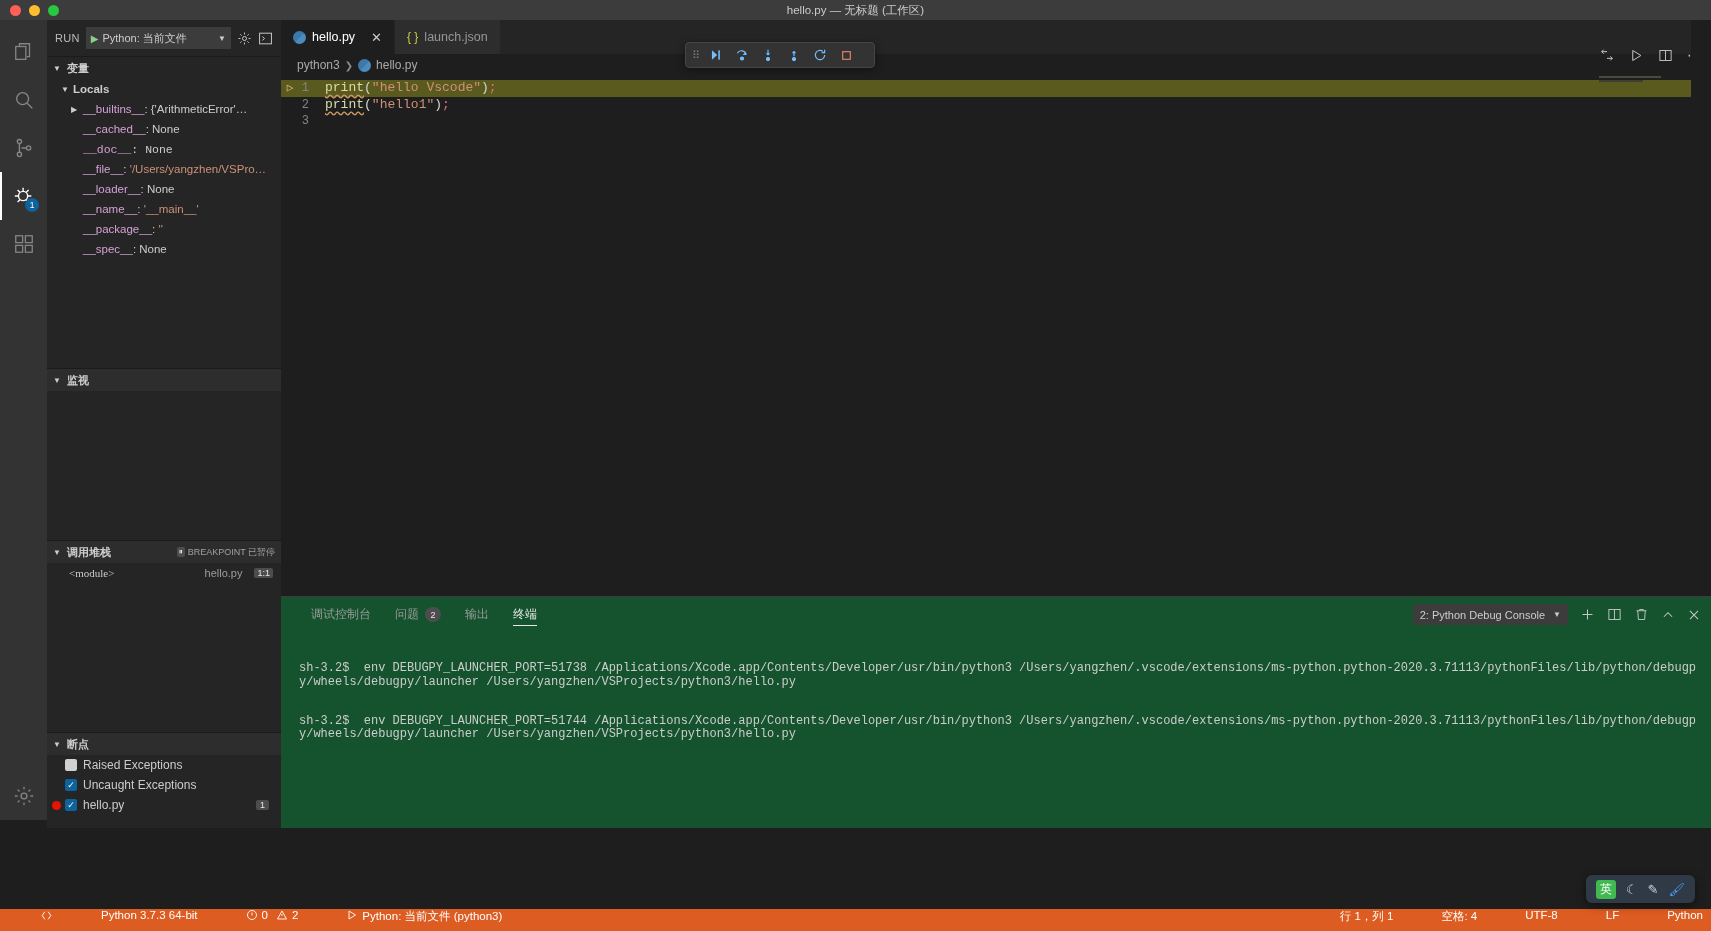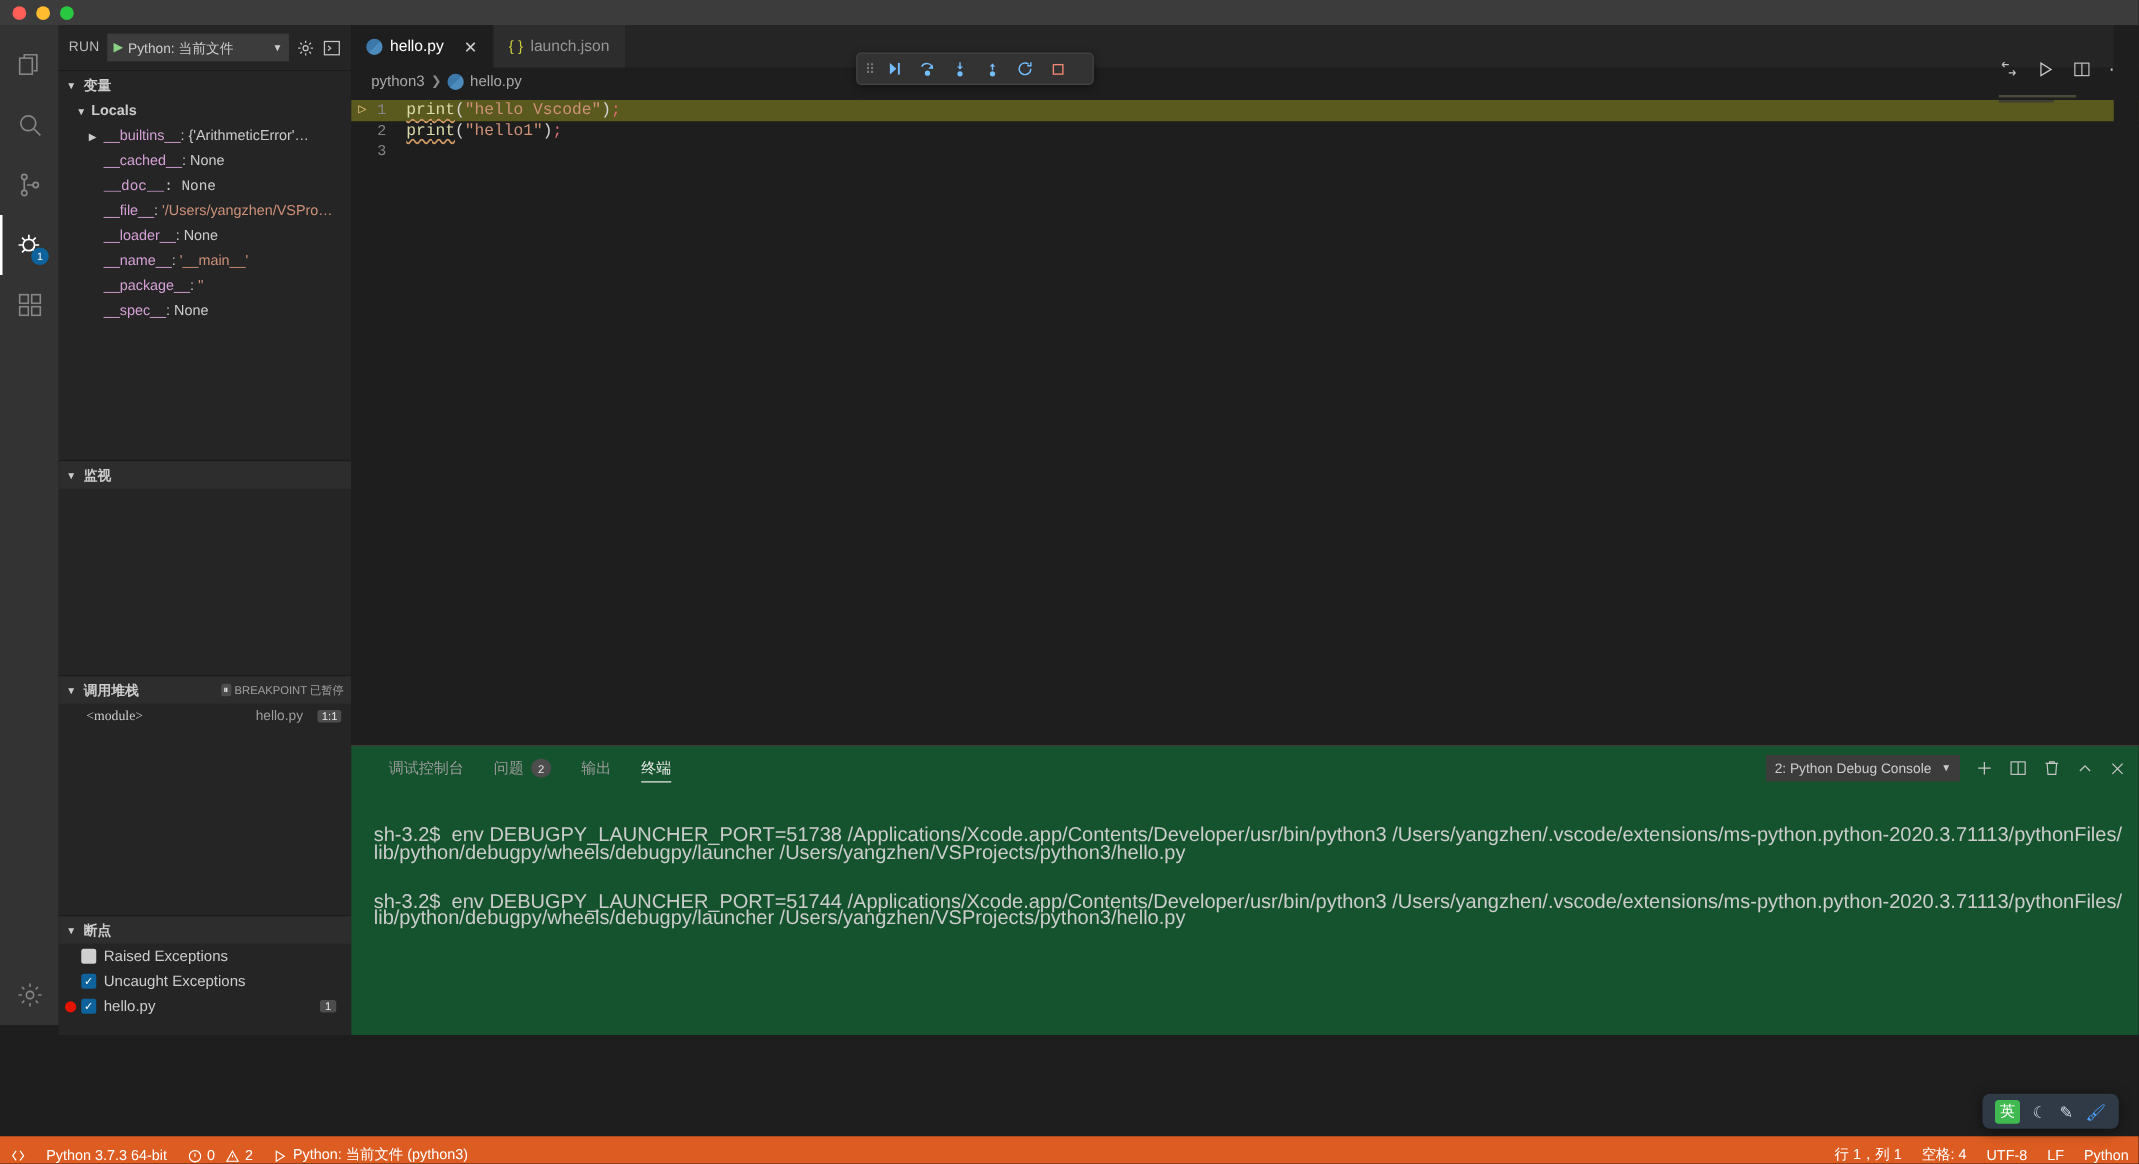--- a/index.html
+++ b/index.html
@@ -234,33 +234,33 @@
   }
   .term-select {
     background: #3c3c3c; border: 1px solid #3c3c3c; height: 21px;
     display: flex; align-items: center; gap: 8px; padding: 0 6px;
     font-size: 11px; color: #cccccc; cursor: pointer; min-width: 150px;
   }
   .term-select .tsel-text { flex: 1; }
 
   .terminal {
     position: absolute; top: 35px; left: 0; right: 0; bottom: 0;
-    padding: 4px 10px 0 18px; font-family: Liberation Sans, sans-serif;
-    font-size: 16px; line-height: 13.2px; color: #cccccc; overflow: hidden;
+    padding: 4px 10px 0 18px; font-family: Liberation Mono, monospace;
+    font-size: 12px; line-height: 13.2px; color: #cccccc; overflow: hidden;
     white-space: pre-wrap; word-break: break-all;
   }
   .tline { min-height: 13.2px; }
 
   
   .statusbar {
     position: absolute; bottom: 0; left: 0; width: 1711px; height: 22px;
     background: #dd5c22; display: flex; align-items: center;
     font-size: 11.5px; color: #ffffff;
   }
-  .sb-item { display: flex; align-items: flex-end; gap: 4px; padding: 0 8px; height: 22px; cursor: pointer; }
+  .sb-item { display: flex; align-items: flex-start; gap: 4px; padding: 0 8px; height: 22px; cursor: pointer; margin-left: 32px; }
   .sb-right { margin-left: auto; display: flex; align-items: center; }
 
   
   .ime {
     position: absolute; right: 16px; bottom: 28px; height: 28px;
     background: #2f3a46; border-radius: 6px; display: flex; align-items: center;
     gap: 10px; padding: 0 10px; box-shadow: 0 2px 10px rgba(0,0,0,.5); z-index: 40;
   }
   .ime-cn {
     background: #3fb950; color: #fff; font-size: 12px; padding: 1px 4px; border-radius: 3px;
@@ -274,20 +274,21 @@
 <body>
 
 <div class="app">
 
   <div class="titlebar">
     <div class="traffic">
       <div class="tl red"></div>
       <div class="tl yellow"></div>
       <div class="tl green"></div>
     </div>
+    <div class="title-text">hello.py — 无标题 (工作区)</div>
   </div>
 
   <div class="activitybar">
     <div class="act-item">
       <span>
         <svg width="22" height="22" viewBox="0 0 24 24" fill="none" stroke="currentColor" stroke-width="1.4">
           <rect x="3" y="6" width="11" height="14"></rect>
             <path d="M7 6V3h11v14h-3"></path>
         </svg>
       </span>

